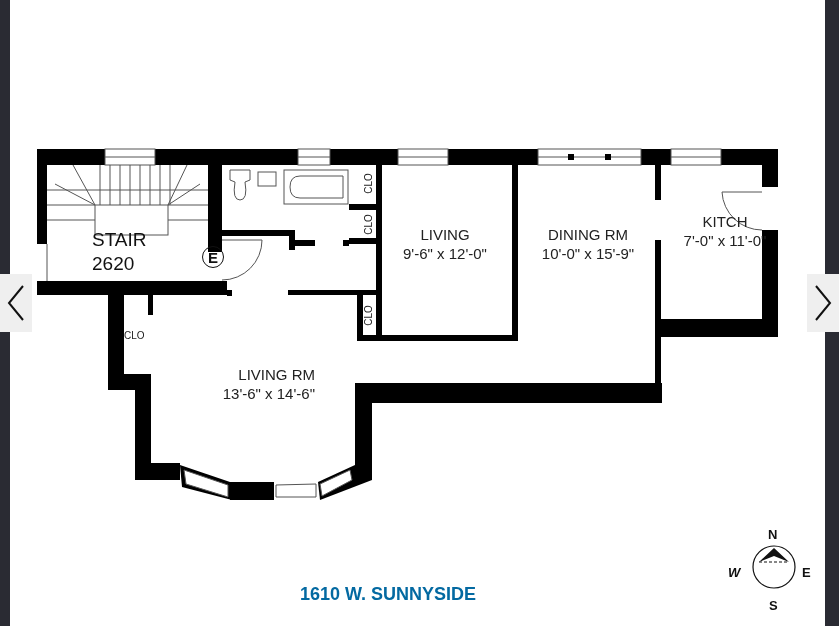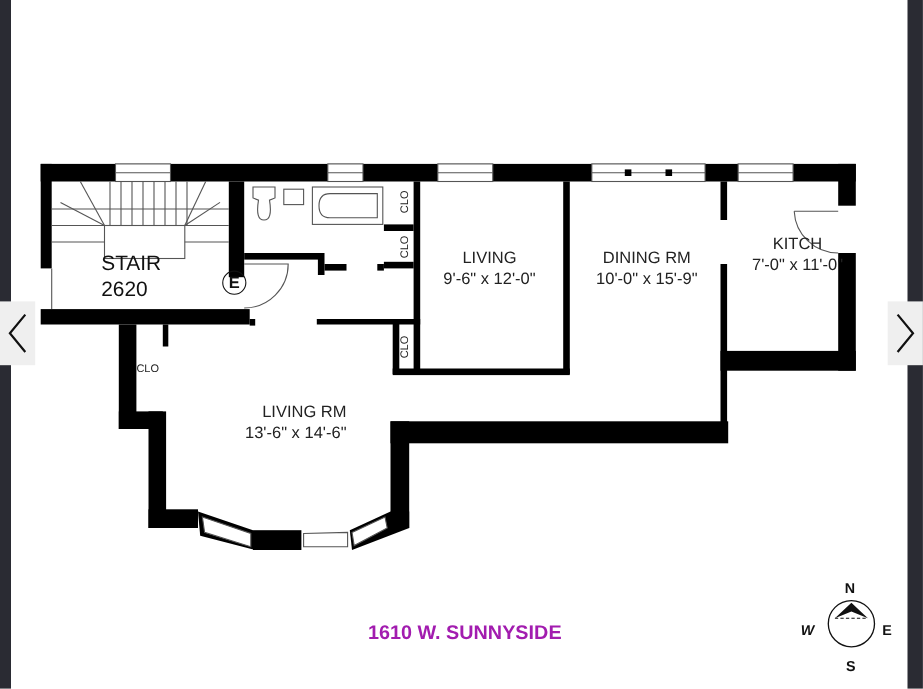--- a/index.html
+++ b/index.html
@@ -8,21 +8,21 @@
   .edge-right { position: absolute; right: 0; top: 0; width: 14px; height: 626px; background: #2a2b33; }
   .nav-btn { position: absolute; top: 274px; width: 32px; height: 58px; background: #efefef; display: flex; align-items: center; justify-content: center; cursor: pointer; }
   .nav-prev { left: 0; }
   .nav-next { right: 0; }
   .plan { position: absolute; left: 0; top: 0; }
   .room-label { position: absolute; text-align: center; color: #222; font-size: 15px; line-height: 19px; white-space: nowrap; }
   .clo { position: absolute; font-size: 10px; color: #222; }
   .clo.rot { transform: rotate(-90deg); transform-origin: center; }
   .stair-label { position: absolute; left: 92px; top: 228px; width: 62px; text-align: left; font-weight: normal; font-size: 19px; line-height: 24px; color: #111; }
   .entry-mark { position: absolute; left: 202px; top: 246px; width: 22px; height: 22px; border: 1.5px solid #111; border-radius: 50%; box-sizing: border-box; font-weight: bold; font-size: 15px; display: flex; align-items: center; justify-content: center; color: #111; }
-  .caption { position: absolute; left: 300px; top: 563px; width: 245px; text-align: center; font-weight: bold; font-size: 18px; line-height: 24px; color: #a21caf; }
+  .caption { position: absolute; left: 300px; top: 582px; width: 245px; font-weight: bold; font-size: 18px; line-height: 24px; color: #0369a1; }
   .compass { position: absolute; left: 726px; top: 527px; width: 95px; height: 95px; }
   .compass .n, .compass .s, .compass .e, .compass .w { position: absolute; font-weight: bold; font-size: 13px; color: #111; }
   .compass .n { left: 42px; top: 0; }
   .compass .s { left: 43px; top: 71px; }
   .compass .e { left: 76px; top: 38px; }
   .compass .w { left: 2px; top: 38px; font-style: italic; }
 </style>
 </head>
 <body>
 

